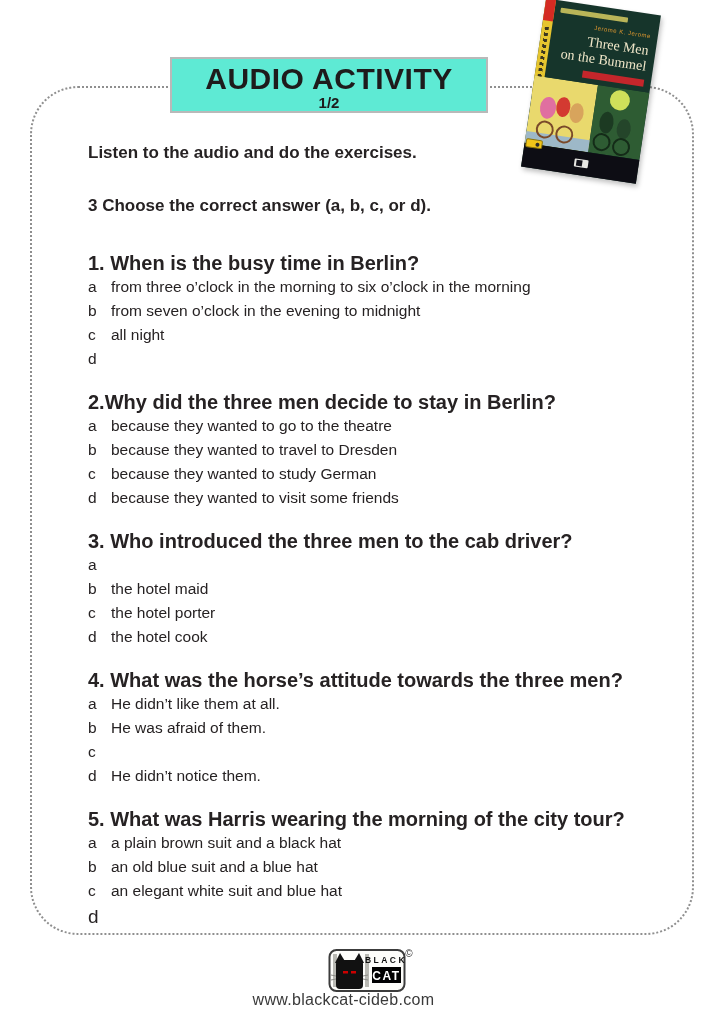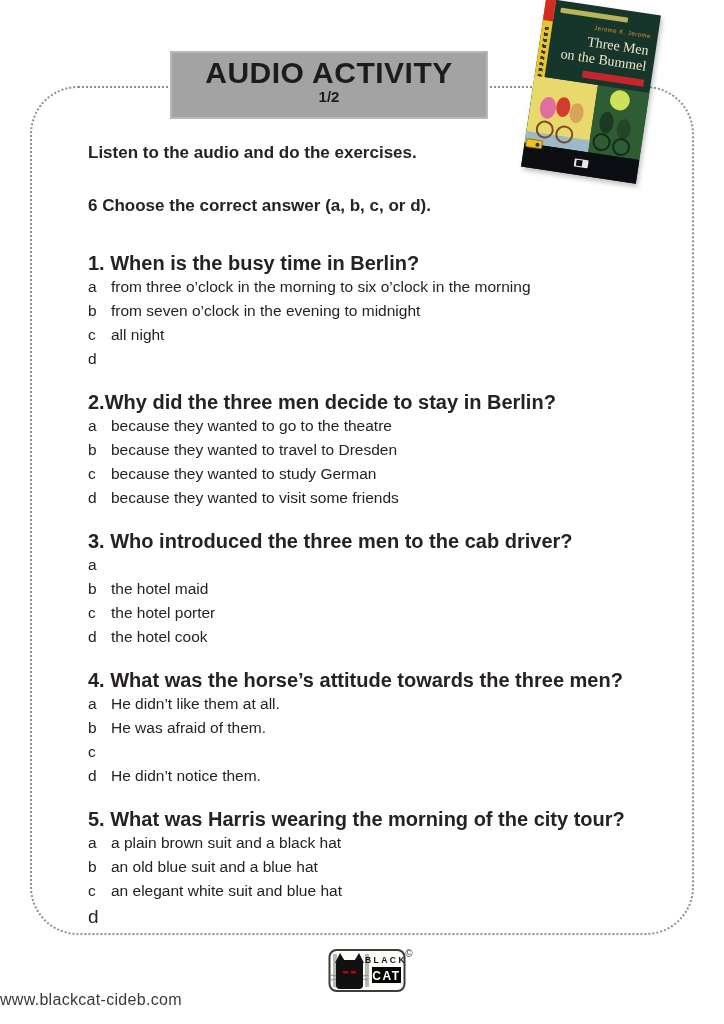--- a/index.html
+++ b/index.html
@@ -18,23 +18,23 @@
     left:30px; top:86px;
     width:664px; height:849px;
     border:2px dotted #8f8f8f;
     border-radius:48px;
     z-index:1;
   }
 
   
   .title-box {
     position:absolute;
-    left:170px; top:51px;
-    width:318px; height:68px;
-    background:#a3a3a3;
+    left:170px; top:57px;
+    width:318px; height:56px;
+    background:#5eead4;
     border:2px solid #b9b9b9;
     z-index:2;
     text-align:center;
     padding-top:3px;
   }
   .title-box h1 {
     font-size:30px;
     font-weight:600;
     letter-spacing:0.5px;
     color:#1e1b1c;
@@ -166,20 +166,21 @@
   
   .footer-logo {
     position:absolute;
     left:328px; top:946px;
     z-index:2;
   }
   .website {
     position:absolute;
     left:0; top:991px;
     width:687px;
+    text-align:center;
     font-size:16px;
     color:#3a3a3a;
     letter-spacing:0.3px;
     z-index:2;
   }
 </style>
 </head>
 <body>
 
 <div class="page-border"></div>
@@ -219,21 +220,21 @@
     </svg>
   </div>
   <div class="book-black-band">
     <div class="mini-logo"></div>
   </div>
   <div class="book-audio-badge"></div>
 </div>
 
 <div class="content">
   <div class="intro">Listen to the audio and do the exercises.</div>
-  <div class="exercise-heading">6 Choose the correct answer (a, b, c, or d).</div>
+  <div class="exercise-heading">3 Choose the correct answer (a, b, c, or d).</div>
   <div class="questions">
   <div class="question">
     <div class="question-title">1. When is the busy time in Berlin?</div>
     <div>
           <div class="option">
             <span class="option-letter">a</span>
             <span>from three o’clock in the morning to six o’clock in the morning</span>
           </div>
           <div class="option">
             <span class="option-letter">b</span>

